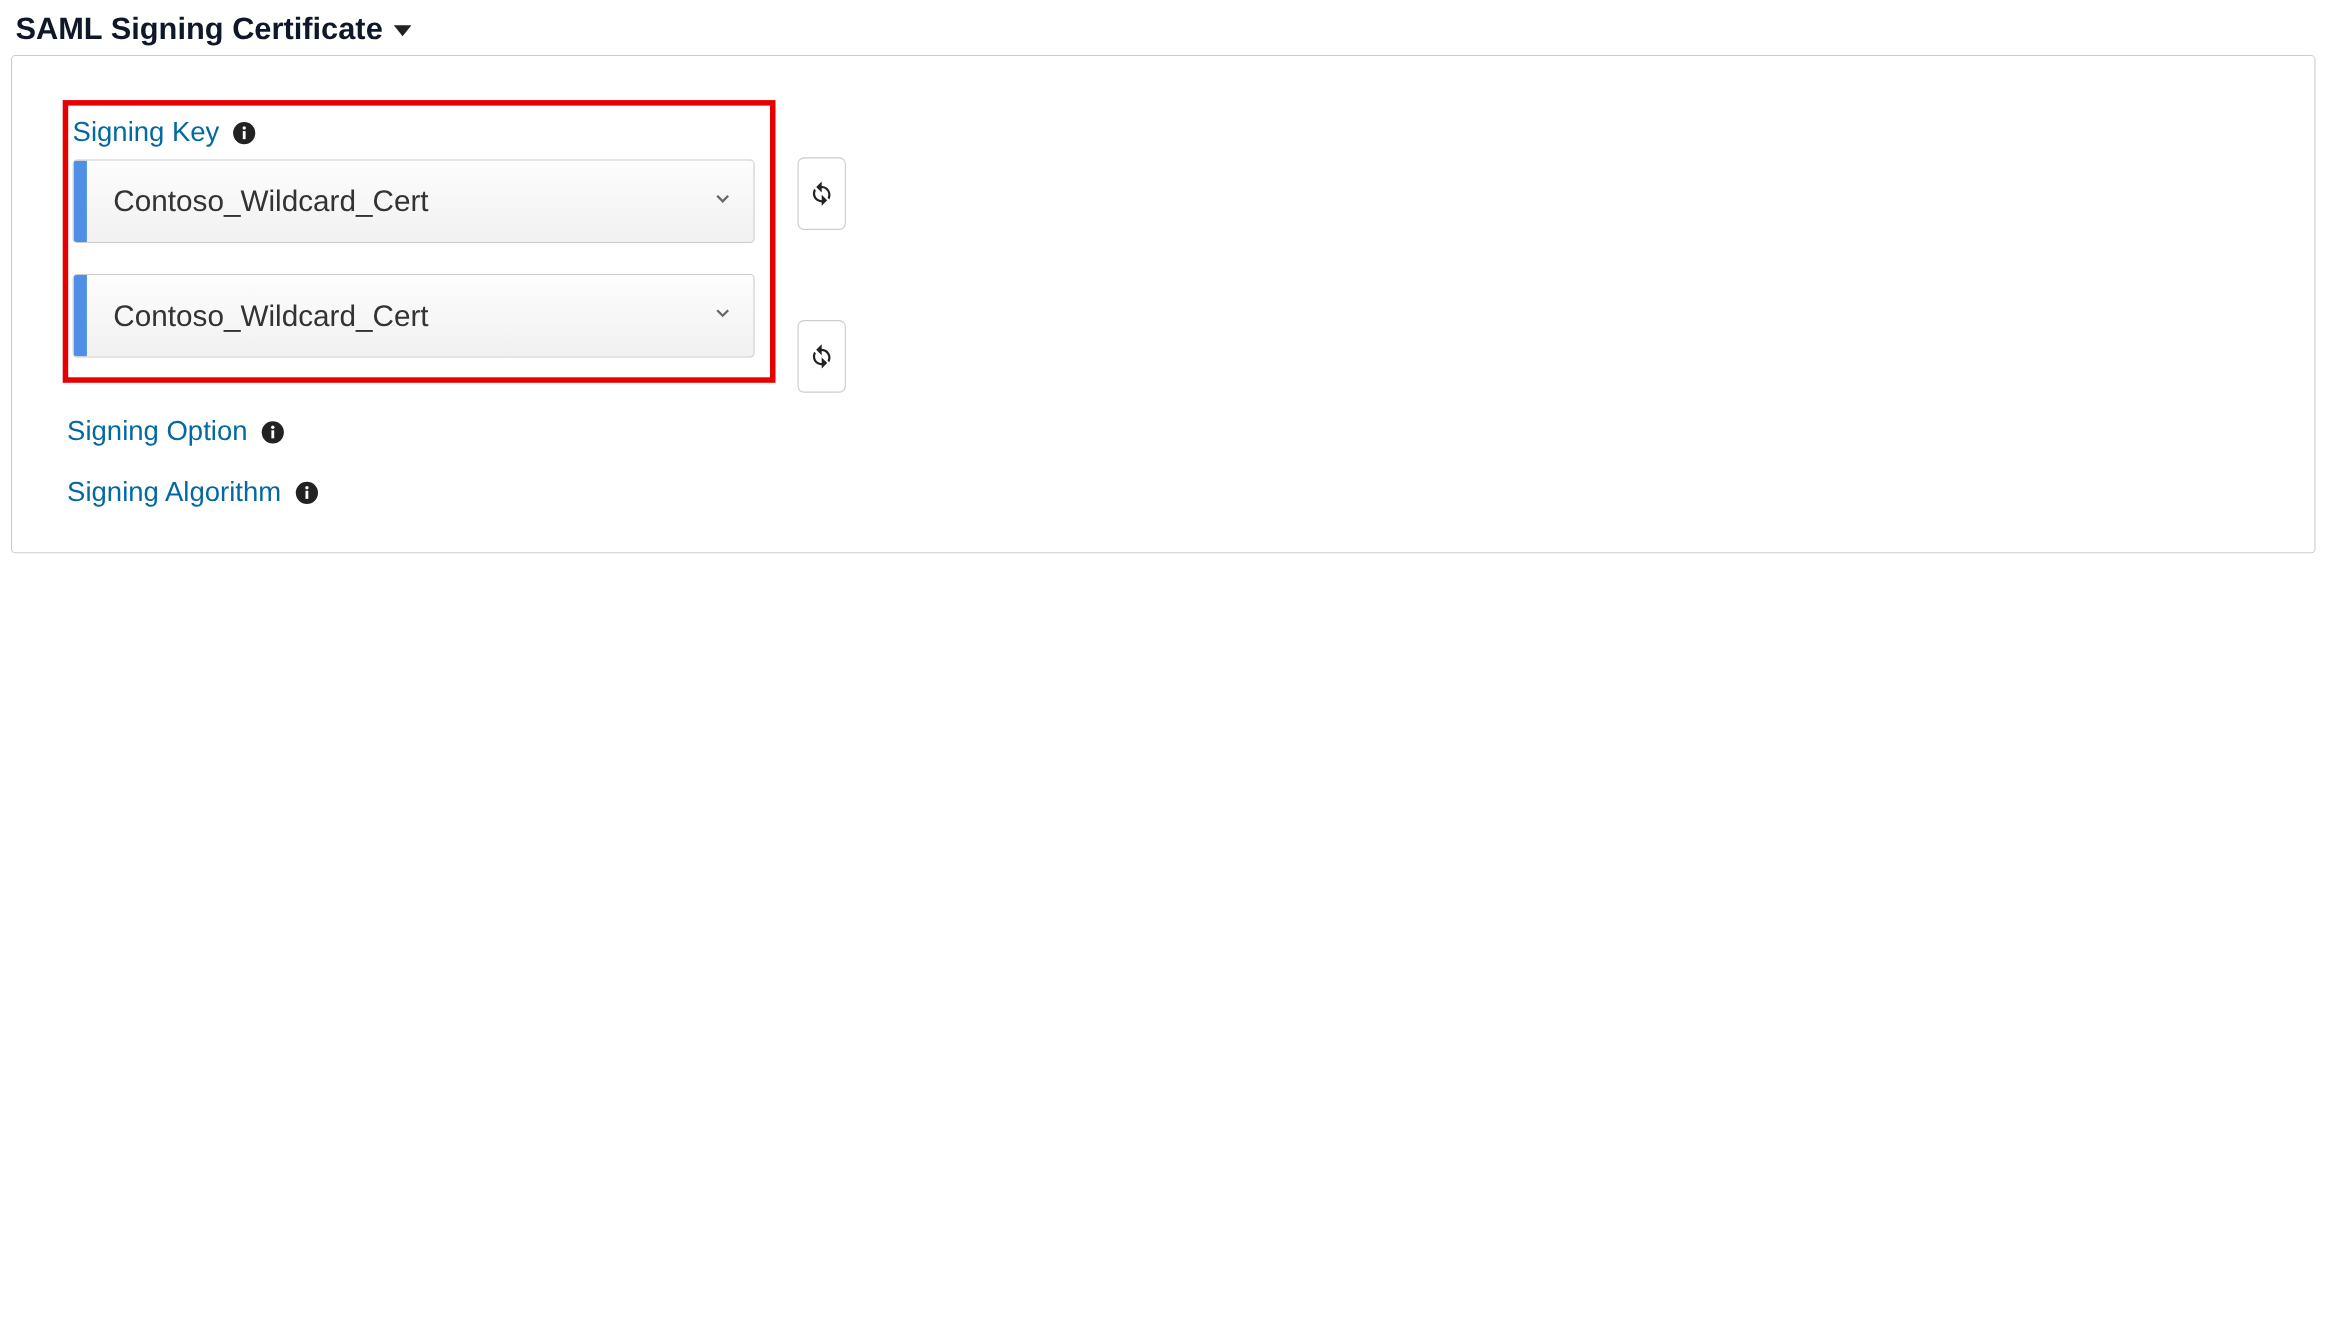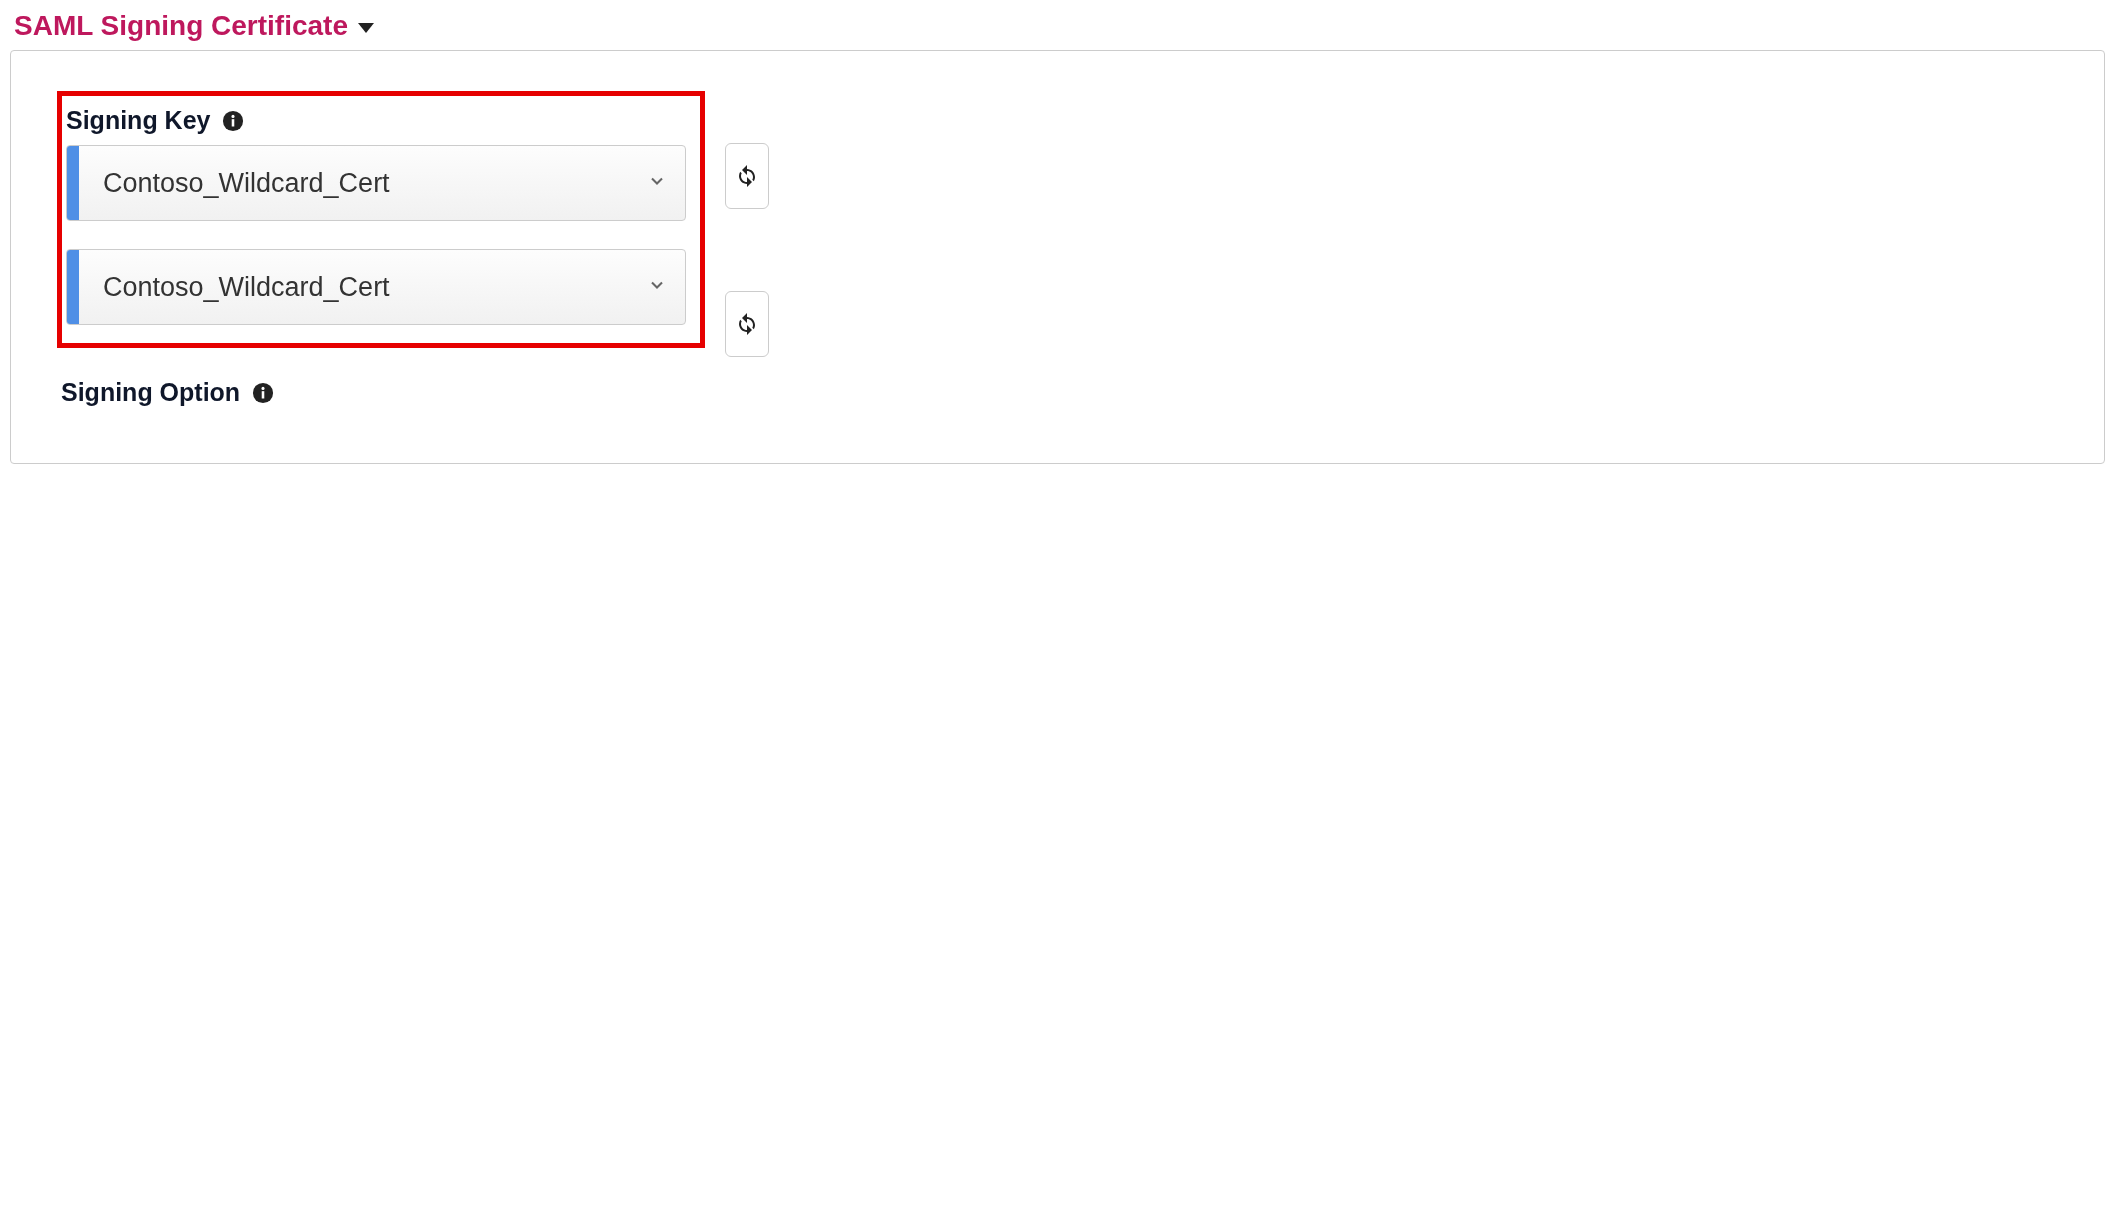--- a/index.html
+++ b/index.html
@@ -8,21 +8,21 @@
       padding: 0;
     }
     body {
       font-family: -apple-system, BlinkMacSystemFont, "Segoe UI", Helvetica, Arial, sans-serif;
       background: #fff;
       padding: 10px;
     }
     .section-header {
       font-size: 28px;
       font-weight: 700;
-      color: #be185d;
+      color: #0f172a;
       display: flex;
       align-items: center;
       gap: 10px;
       padding: 0 0 8px 4px;
       cursor: pointer;
     }
     .caret-down {
       width: 0;
       height: 0;
       border-left: 8px solid transparent;
@@ -47,22 +47,22 @@
       padding-left: 4px;
     }
     .field-group {
       margin-bottom: 28px;
     }
     .field-group:last-child {
       margin-bottom: 0;
     }
     .field-label {
       font-size: 25px;
-      font-weight: 700;
-      color: #0f172a;
+      font-weight: 400;
+      color: #0369a1;
       display: flex;
       align-items: center;
       gap: 12px;
       margin-bottom: 10px;
     }
     .info-icon {
       width: 22px;
       height: 22px;
       display: inline-flex;
       align-items: center;
@@ -257,16 +257,26 @@
           <svg viewBox="0 0 24 24">
               <circle cx="12" cy="12" r="11"></circle>
               <rect x="10.6" y="10" width="2.8" height="8" fill="#fff"></rect>
               <circle cx="12" cy="7" r="1.7" fill="#fff"></circle>
             </svg>
         </span>
       </div>
     </div>
 
     <div class="field-group" style="margin-bottom:0;">
+      <div class="field-label">
+        <span>Signing Algorithm</span>
+        <span class="info-icon">
+          <svg viewBox="0 0 24 24">
+              <circle cx="12" cy="12" r="11"></circle>
+              <rect x="10.6" y="10" width="2.8" height="8" fill="#fff"></rect>
+              <circle cx="12" cy="7" r="1.7" fill="#fff"></circle>
+            </svg>
+        </span>
+      </div>
     </div>
   </div>
 
 </div>
 
 </body></html>

